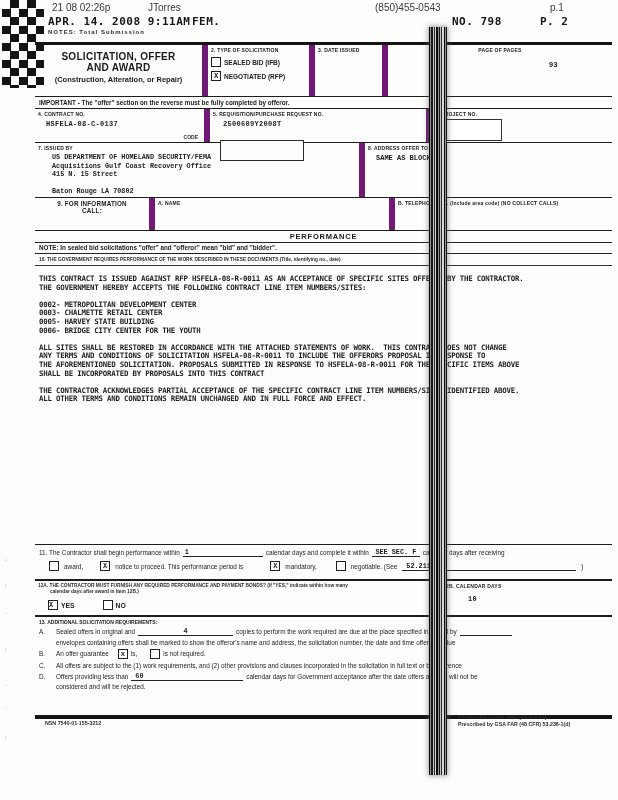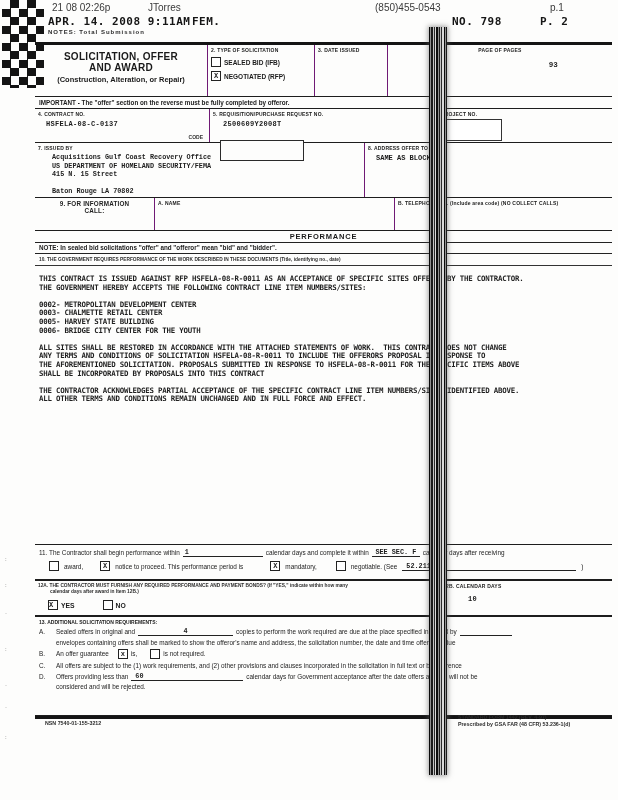--- a/index.html
+++ b/index.html
@@ -13,21 +13,21 @@
   .fr2 span{position:absolute;white-space:nowrap;letter-spacing:.5px;}
   .fr3{top:29px;font-size:6px;font-weight:bold;color:#2c2c2c;letter-spacing:1px;}
   .fr3 span{position:absolute;white-space:nowrap;}
   .checker{position:absolute;left:2px;top:0;width:42px;height:88px;
            background:repeating-conic-gradient(#141414 0% 25%,transparent 0% 50%);
            background-size:17px 17px;}
   
   .form{position:absolute;left:35px;top:42px;width:577px;border-top:3px solid #141414;
         border-bottom:3px solid #141414;}
   .row{position:relative;display:flex;border-bottom:1.5px solid #1d1d1d;box-sizing:border-box;}
-  .cell{box-sizing:border-box;border-right:1px solid #701a75;padding:2px 3px;position:relative;}
+  .cell{box-sizing:border-box;border-right:6px solid #701a75;padding:2px 3px;position:relative;}
   .cell:last-child{border-right:none;}
   .lab{font-size:5px;font-weight:bold;color:#222;letter-spacing:.2px;}
   .val{font-family:"Liberation Mono",monospace;font-size:7px;font-weight:bold;color:#1b1b1b;
        margin-top:3px;letter-spacing:.3px;white-space:pre;}
   
   .r-head{height:52px;}
   .c-title{width:173px;text-align:center;padding-top:6px;}
   .t1{font-size:10px;font-weight:bold;letter-spacing:.3px;}
   .t3{font-size:7.5px;font-weight:bold;margin-top:2px;}
   .c-sol{width:117px;} .c-type{width:107px;} .c-date{width:73px;} .c-pages{flex:1;}
@@ -173,22 +173,22 @@
       <div class="cell c6">
         <div class="lab">6. PROJECT NO.</div>
         <div class="minibox"></div>
       </div>
     </div>
 
     <div class="row r-78">
       <div class="cell c7">
         <div class="lab">7. ISSUED BY</div>
         <div class="addr">
+            <div>US DEPARTMENT OF HOMELAND SECURITY/FEMA</div>
             <div>Acquisitions Gulf Coast Recovery Office</div>
-            <div>US DEPARTMENT OF HOMELAND SECURITY/FEMA</div>
             <div>415 N. 15 Street</div>
             <div>&nbsp;</div>
             <div>Baton Rouge LA 70802</div>
           </div>
         <div class="codebox7"></div>
       </div>
       <div class="cell c8">
         <div class="lab">8. ADDRESS OFFER TO</div>
         <div class="sameas">SAME AS BLOCK 7</div>
       </div>

